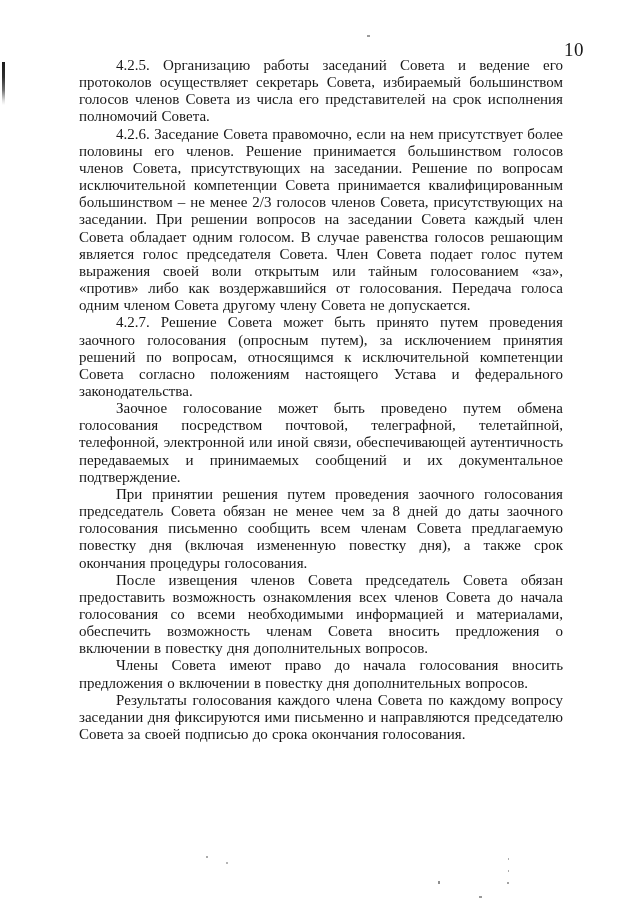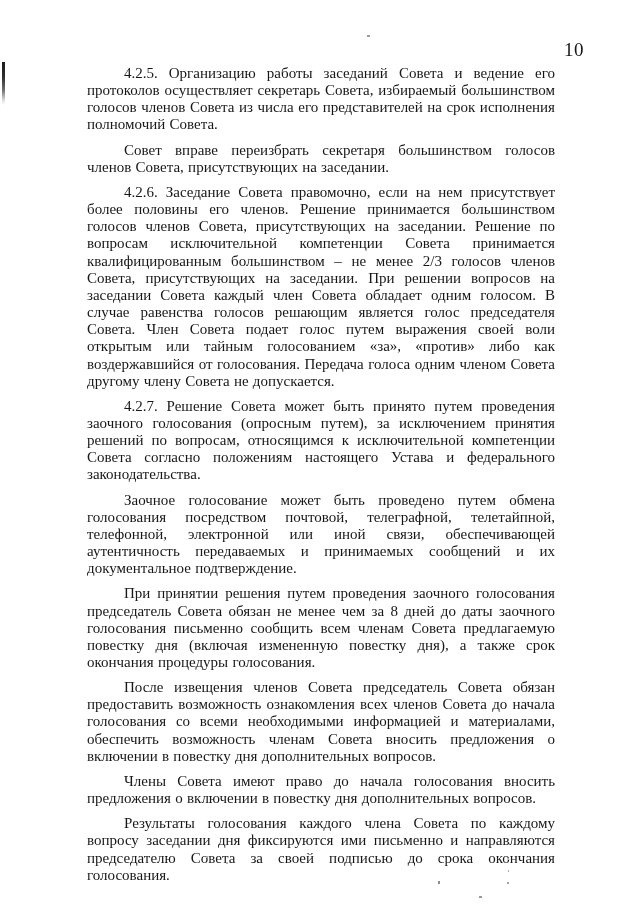--- a/index.html
+++ b/index.html
@@ -33,21 +33,21 @@
     position: absolute;
     top: 57px;
     left: 79px;
     width: 484px;
     font-size: 15px;
     line-height: 17.15px;
     text-align: justify;
     text-rendering: optimizeLegibility;
   }
   .content p {
-    margin: 8px;
+    margin: 0;
     padding: 0;
     text-indent: 37px;
     word-spacing: 0.5px;
   }
   
   .artifact-left {
     position: absolute;
     left: 2px;
     top: 62px;
     width: 3px;
@@ -69,21 +69,20 @@
 </style>
 </head>
 <body>
 
 <div class="page">
 
   <div class="page-number">10</div>
 
   <div class="content">
     <p>4.2.5. Организацию работы заседаний Совета и ведение его протоколов осуществляет секретарь Совета, избираемый большинством голосов членов Совета из числа его представителей на срок исполнения полномочий Совета.</p>
-    <p>Совет вправе переизбрать секретаря большинством голосов членов Совета, присутствующих на заседании.</p>
     <p>4.2.6. Заседание Совета правомочно, если на нем присутствует более половины его членов. Решение принимается большинством голосов членов Совета, присутствующих на заседании. Решение по вопросам исключительной компетенции Совета принимается квалифицированным большинством – не менее 2/3 голосов членов Совета, присутствующих на заседании. При решении вопросов на заседании Совета каждый член Совета обладает одним голосом. В случае равенства голосов решающим является голос председателя Совета. Член Совета подает голос путем выражения своей воли открытым или тайным голосованием «за», «против» либо как воздержавшийся от голосования. Передача голоса одним членом Совета другому члену Совета не допускается.</p>
     <p>4.2.7. Решение Совета может быть принято путем проведения заочного голосования (опросным путем), за исключением принятия решений по вопросам, относящимся к исключительной компетенции Совета согласно положениям настоящего Устава и федерального законодательства.</p>
     <p>Заочное голосование может быть проведено путем обмена голосования посредством почтовой, телеграфной, телетайпной, телефонной, электронной или иной связи, обеспечивающей аутентичность передаваемых и принимаемых сообщений и их документальное подтверждение.</p>
     <p>При принятии решения путем проведения заочного голосования председатель Совета обязан не менее чем за 8 дней до даты заочного голосования письменно сообщить всем членам Совета предлагаемую повестку дня (включая измененную повестку дня), а также срок окончания процедуры голосования.</p>
     <p>После извещения членов Совета председатель Совета обязан предоставить возможность ознакомления всех членов Совета до начала голосования со всеми необходимыми информацией и материалами, обеспечить возможность членам Совета вносить предложения о включении в повестку дня дополнительных вопросов.</p>
     <p>Члены Совета имеют право до начала голосования вносить предложения о включении в повестку дня дополнительных вопросов.</p>
     <p>Результаты голосования каждого члена Совета по каждому вопросу заседании дня фиксируются ими письменно и направляются председателю Совета за своей подписью до срока окончания голосования.</p>
   </div>
 
   <div class="artifact-left"></div>

